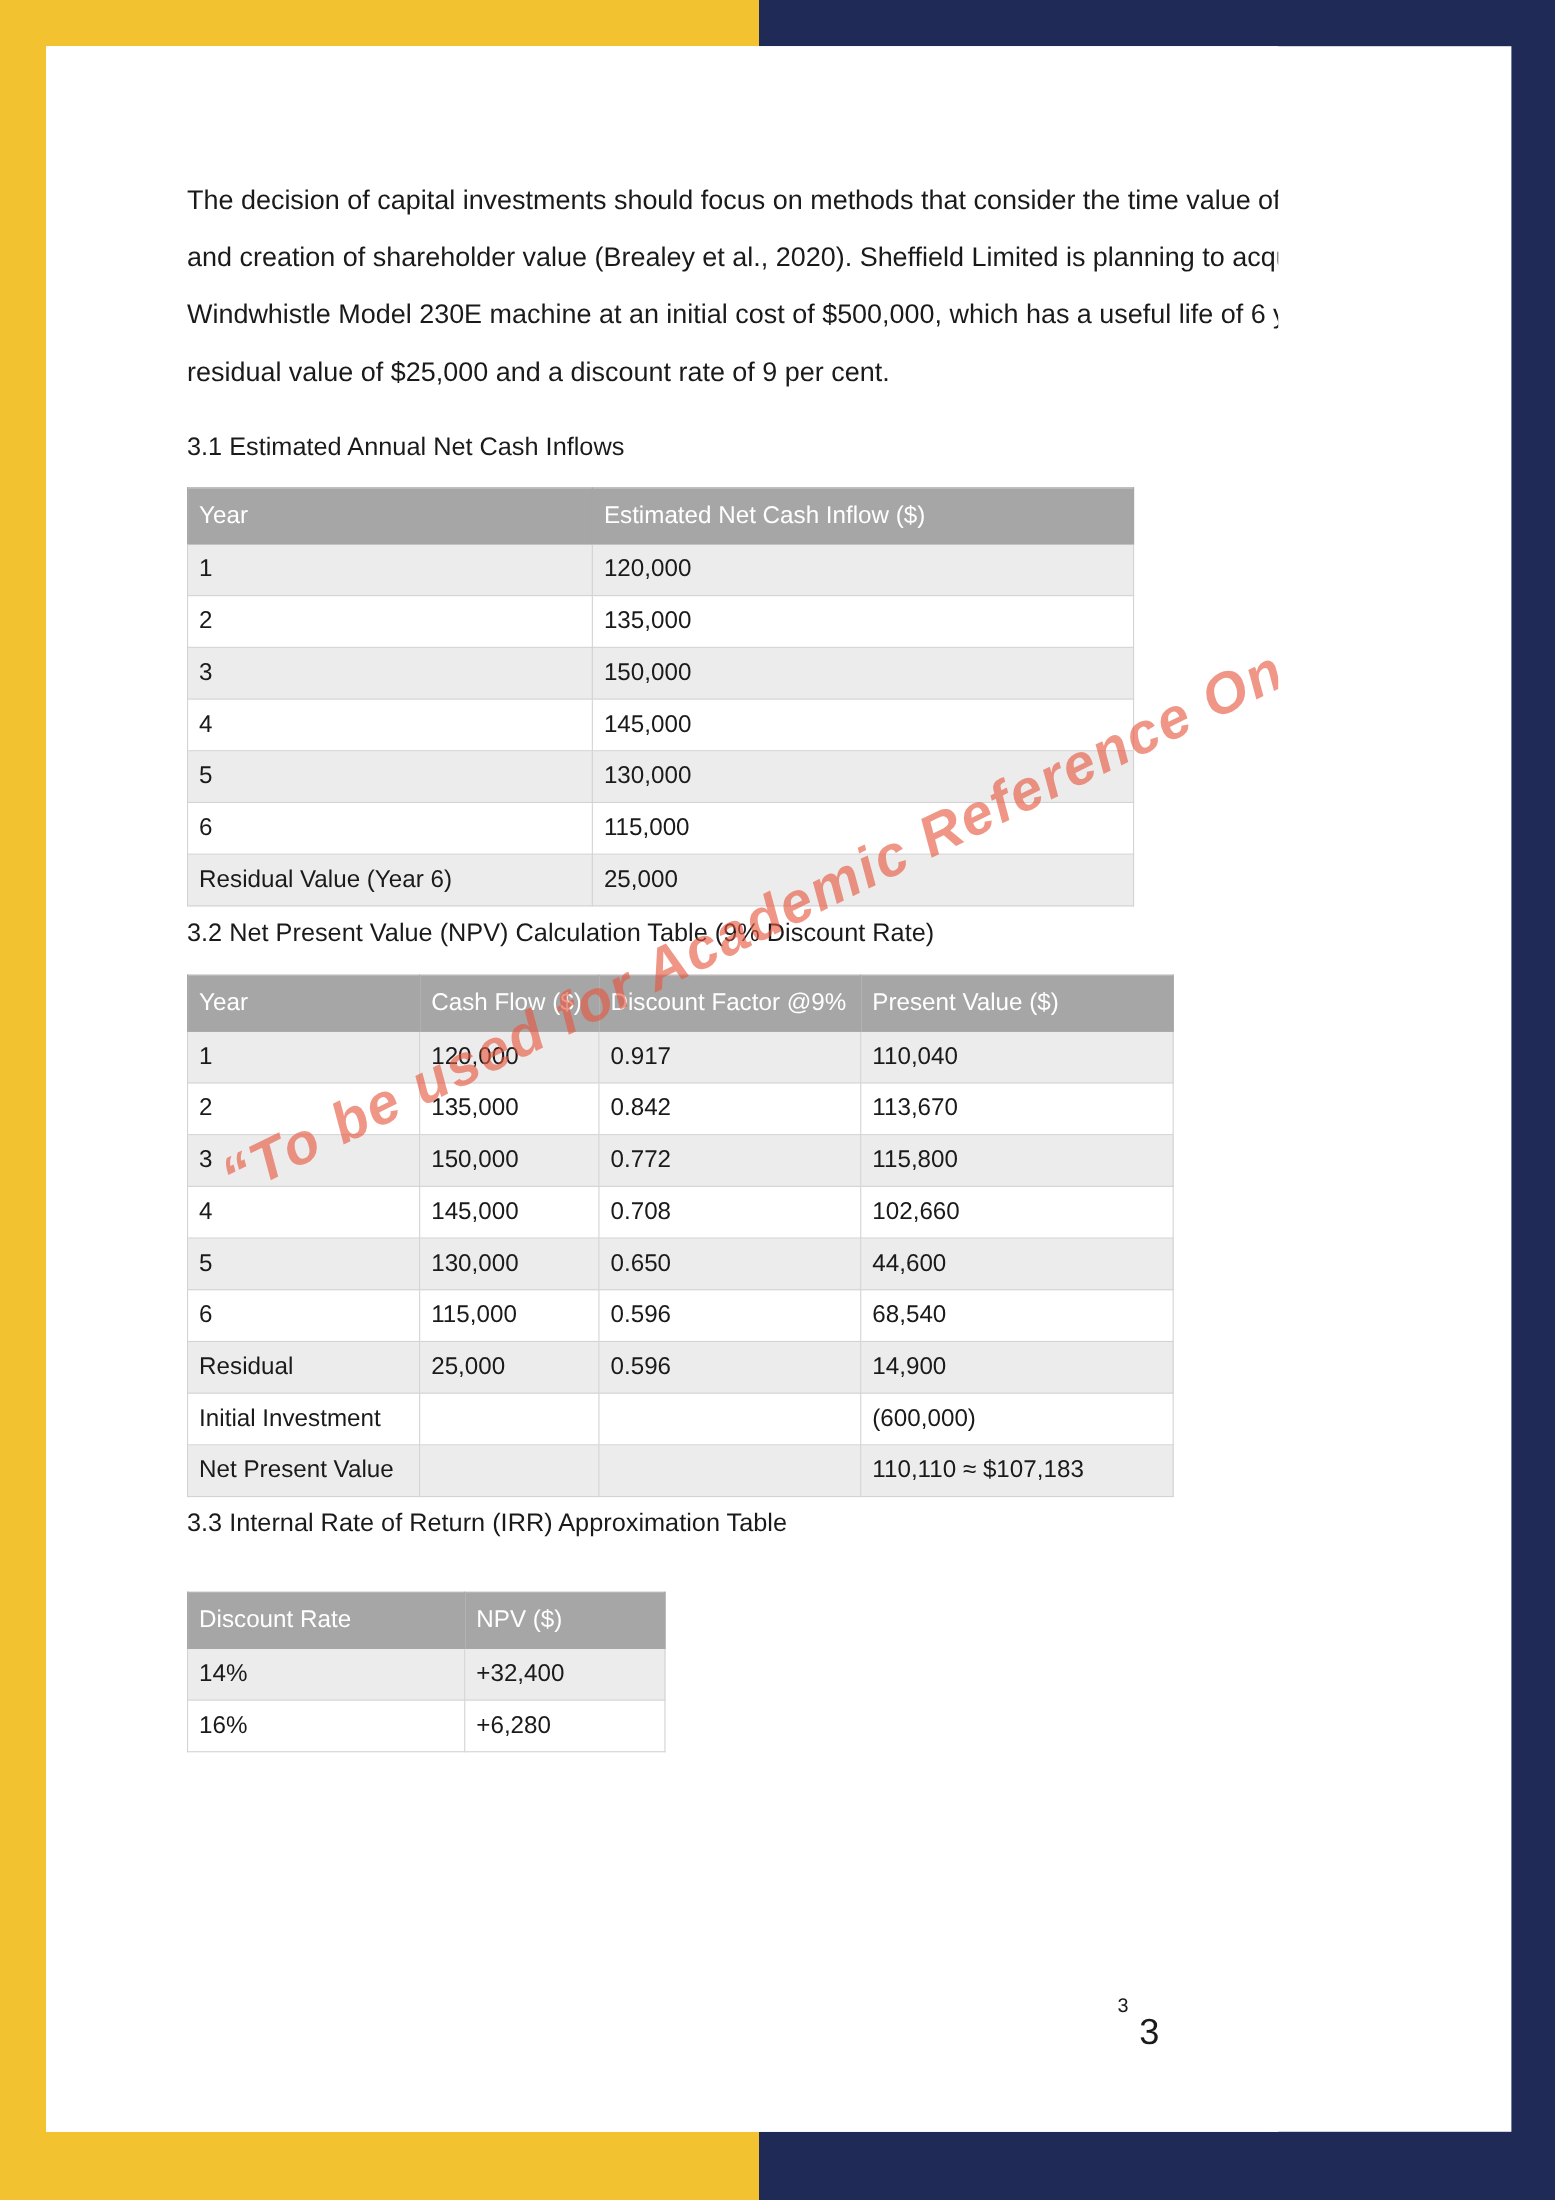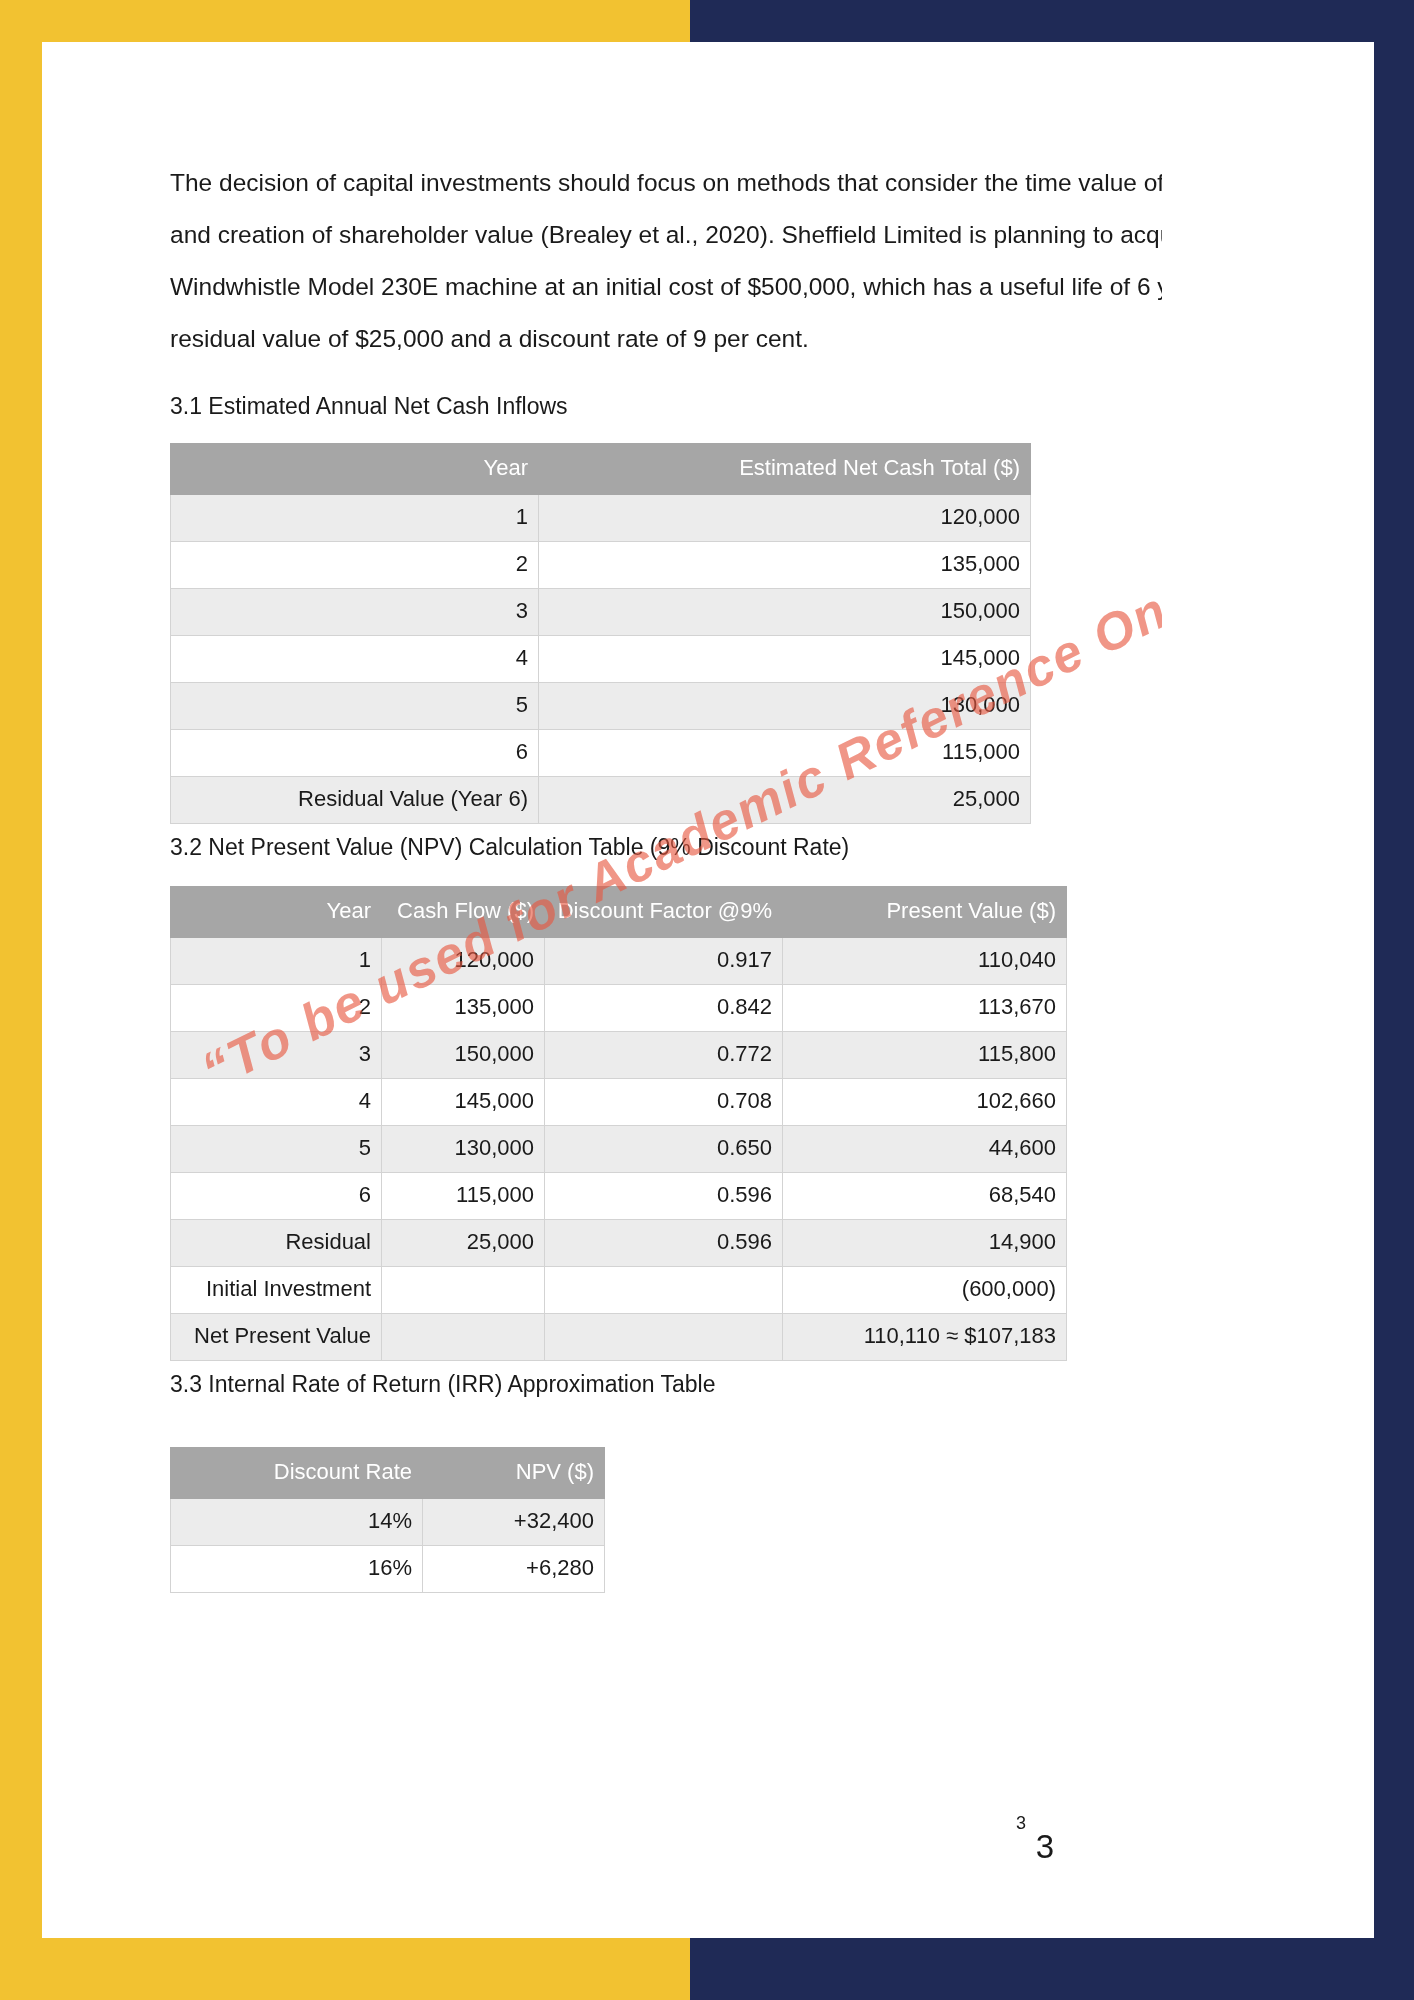--- a/index.html
+++ b/index.html
@@ -76,21 +76,20 @@
   .heading {
     font-size: 23px;
     line-height: 34px;
     color: #1a1a1a;
     margin: 0 0 22px 0;
   }
   table {
     border-collapse: collapse;
     margin: 0;
     table-layout: fixed;
-    text-align: right;
   }
   table td {
     border: 1px solid #d3d3d3;
     font-size: 22px;
     color: #1a1a1a;
     padding: 9px 10px 11px 10px;
     vertical-align: top;
   }
   thead td {
     background: #a6a6a6;
@@ -178,21 +177,21 @@
   <div class="content">
 
     <p class="para">The decision of capital investments should focus on methods that consider the time value of money and creation of shareholder value (Brealey et al., 2020). Sheffield Limited is planning to acquire the Windwhistle Model 230E machine at an initial cost of $500,000, which has a useful life of 6 years, a residual value of $25,000 and a discount rate of 9 per cent.</p>
 
     <div class="heading heading-t1">3.1 Estimated Annual Net Cash Inflows</div>
 
     <table id="table1">
       <thead>
         <tr>
           <td class="c0">Year</td>
-          <td class="c1">Estimated Net Cash Total ($)</td>
+          <td class="c1">Estimated Net Cash Inflow ($)</td>
         </tr>
       </thead>
       <tbody>
         <tr>
           <td class="c0">1</td>
           <td class="c1">120,000</td>
         </tr>
         <tr>
           <td class="c0">2</td>
           <td class="c1">135,000</td>

